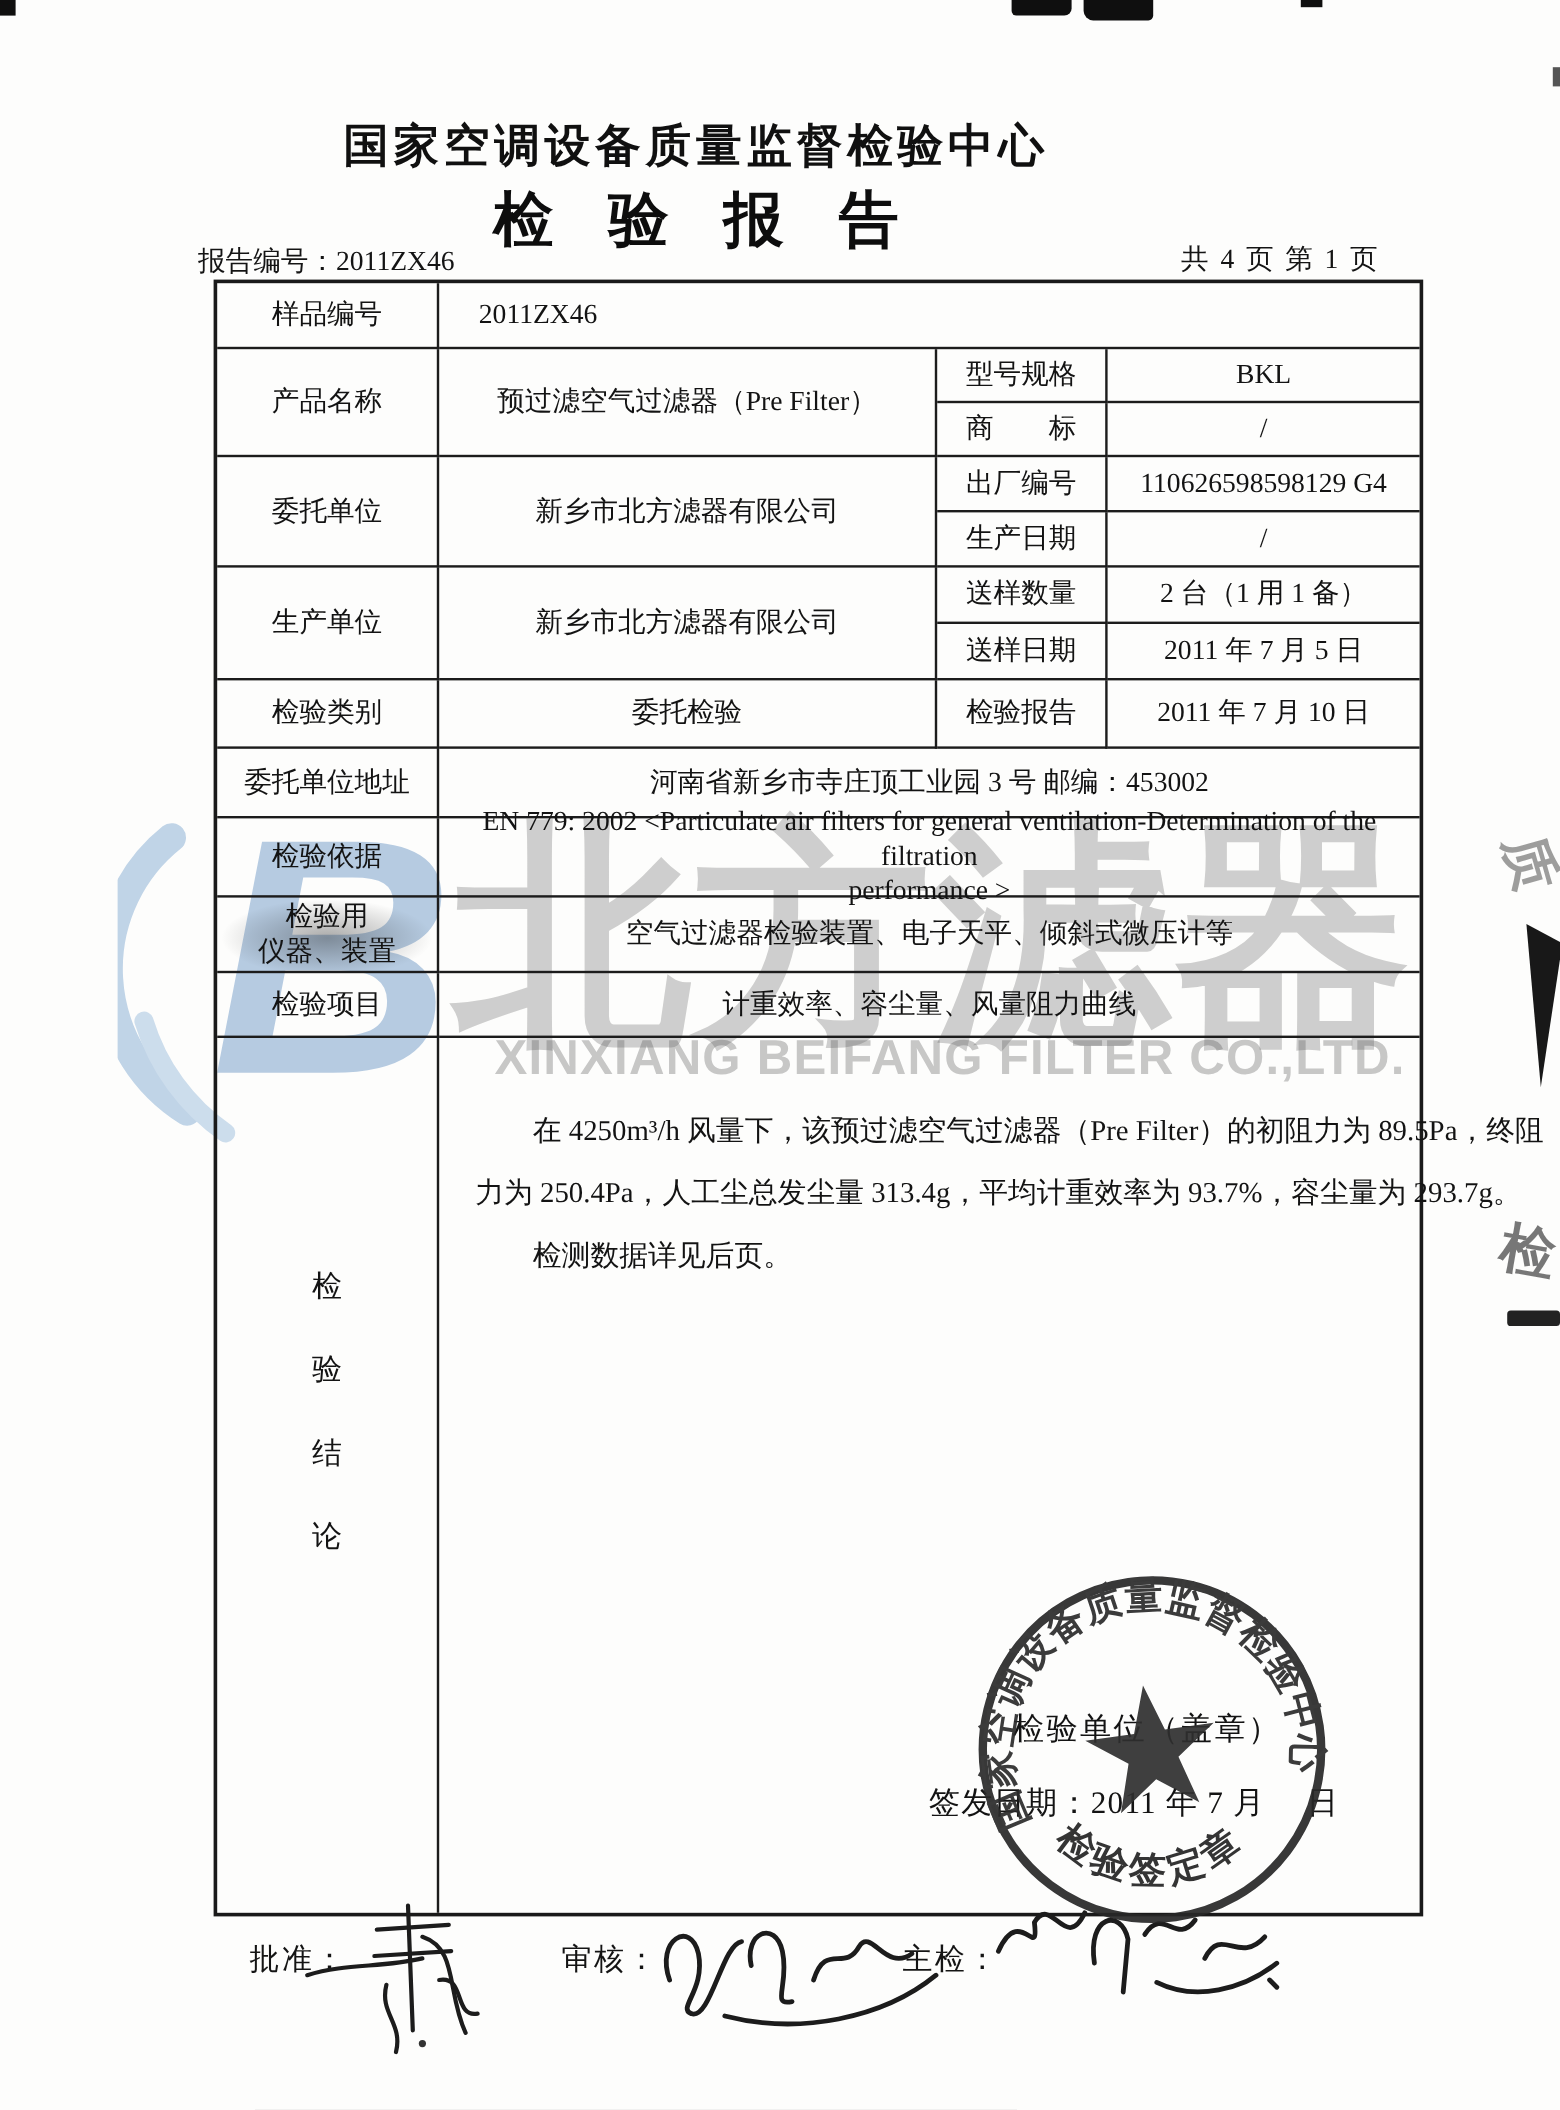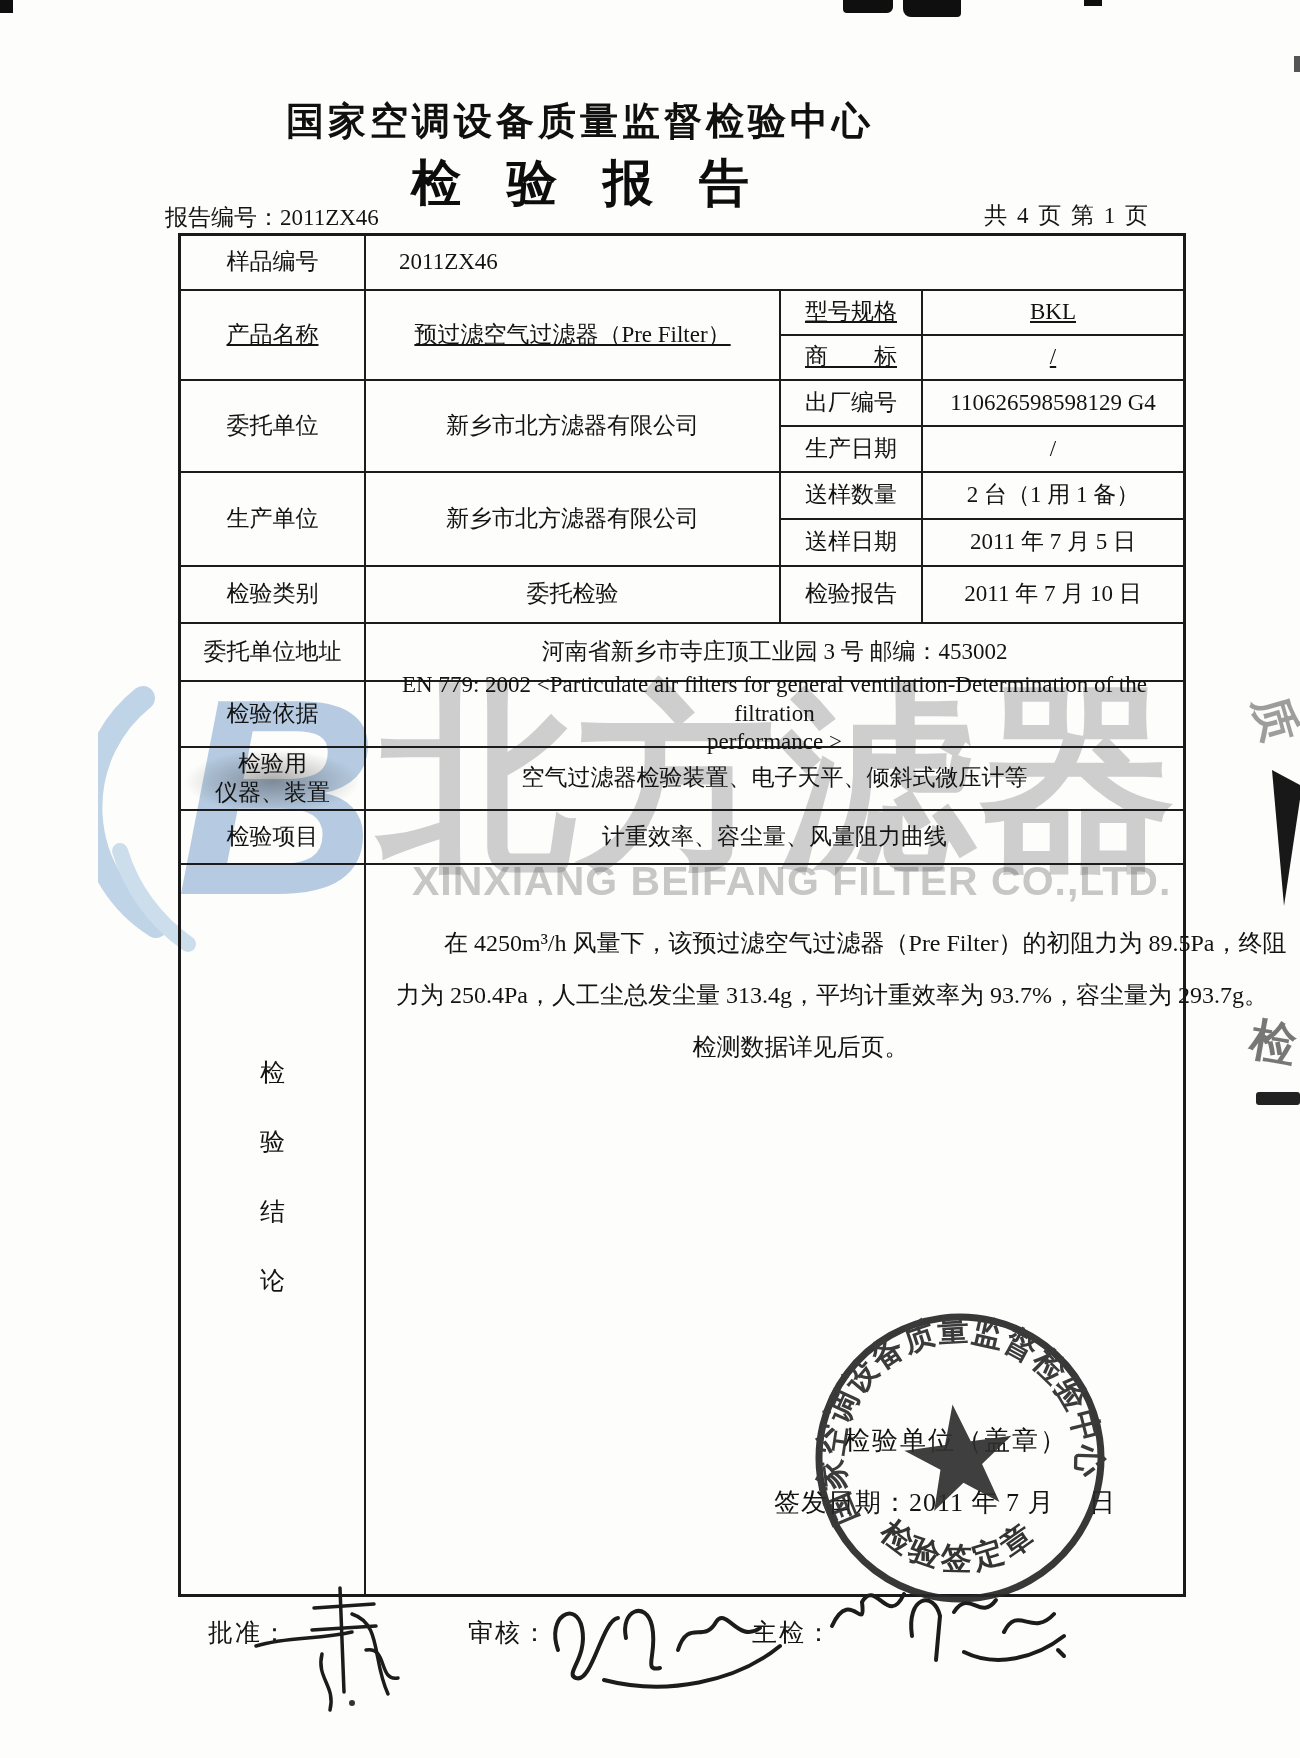--- a/index.html
+++ b/index.html
@@ -40,21 +40,21 @@
   .sub-val{flex:1; border-right:none;}
   .merged{flex:1; border-right:none;}
   .nbb{border-bottom:none !important;}
   .left-pad{justify-content:center; align-items:flex-start; padding-left:33px;}
   .smudge{background:radial-gradient(ellipse at 50% 55%, rgba(35,35,35,.38), rgba(35,35,35,0) 68%);}
   .basis-text{padding:0 28px; font-size:23px;}
   
   .concl-cell{position:relative; align-items:stretch; justify-content:flex-start; text-align:left;}
   .concl-label{justify-content:flex-start; padding-top:192px; gap:38px;}
   .concl-label span{display:block; font-size:25px;}
-  .concl-para{position:absolute; left:0; top:52px; width:100%; box-sizing:border-box; padding:0 26px 0 30px; font-size:24px;text-align:center;}
+  .concl-para{position:absolute; left:0; top:52px; width:100%; box-sizing:border-box; padding:0 26px 0 30px; font-size:24px;}
   .concl-line{line-height:52px; white-space:nowrap;}
   .indent{text-indent:2em;}
   .unit-line{position:absolute; left:478px; top:560px; font-size:26px; letter-spacing:2px; z-index:2;}
   .issue-line{position:absolute; left:408px; top:622px; font-size:26px; letter-spacing:1px; z-index:2;}
   
   .stamp{position:absolute; left:810px; top:1308px; z-index:6; transform:rotate(-8deg); opacity:.92;}
   
   .wm-cn{
     position:absolute; left:378px; top:648px; z-index:1; font-family:"Liberation Sans","DejaVu Sans",sans-serif;
     font-size:198px; font-weight:bold; letter-spacing:2px; color:rgba(75,75,75,.26); white-space:nowrap;
@@ -104,21 +104,21 @@
     <span class="page-info">共 4 页 第 1 页</span>
   </div>
 
   <div class="rtable">
 
     <div class="trow" style="height:55px;">
       <div class="cell label-col">样品编号</div>
       <div class="cell merged left-pad">2011ZX46</div>
     </div>
 
-    <div class="trow" style="height:90px;text-decoration:underline;">
+    <div class="trow" style="height:90px;">
       <div class="cell label-col">产品名称</div>
       <div class="cell val2">预过滤空气过滤器（Pre Filter）</div>
       <div class="col34">
         <div class="subrow">
           <div class="cell sub-label">型号规格</div>
           <div class="cell sub-val">BKL</div>
         </div>
         <div class="subrow">
           <div class="cell sub-label">商　　标</div>
           <div class="cell sub-val">/</div>

